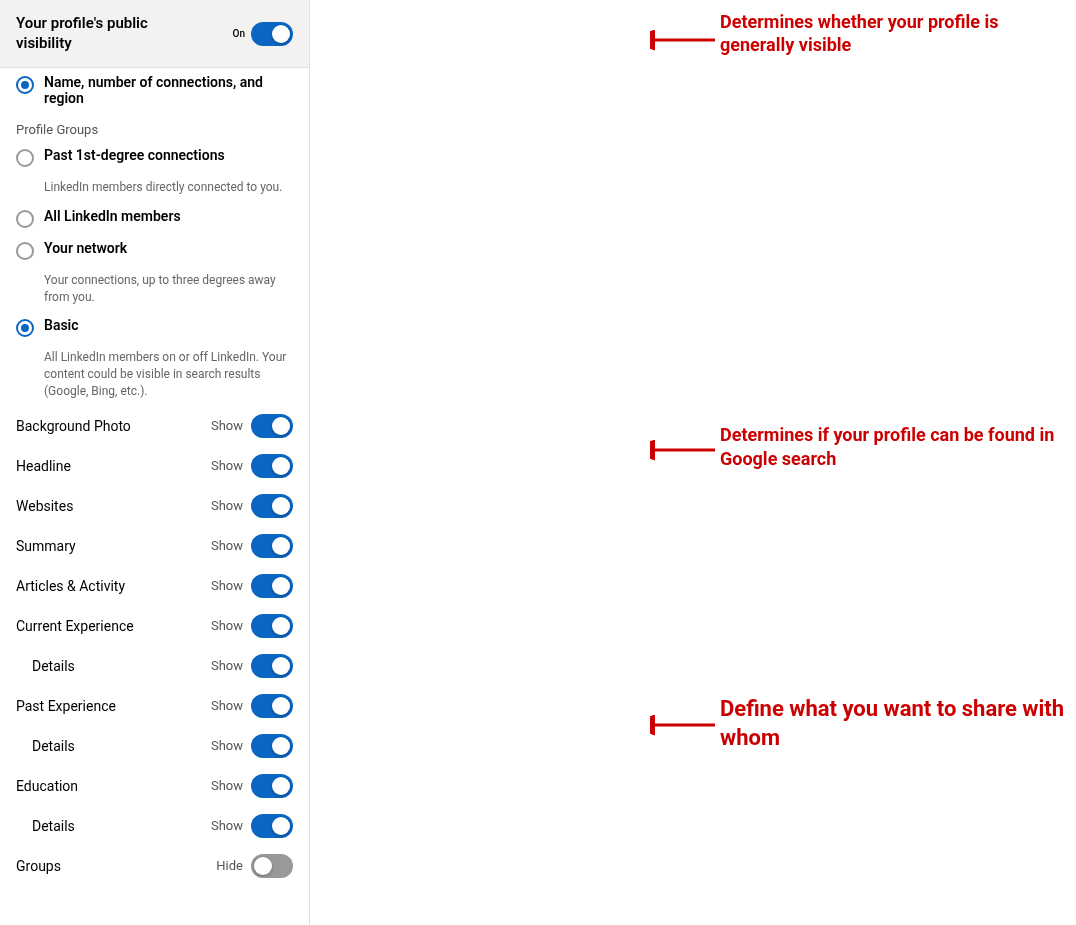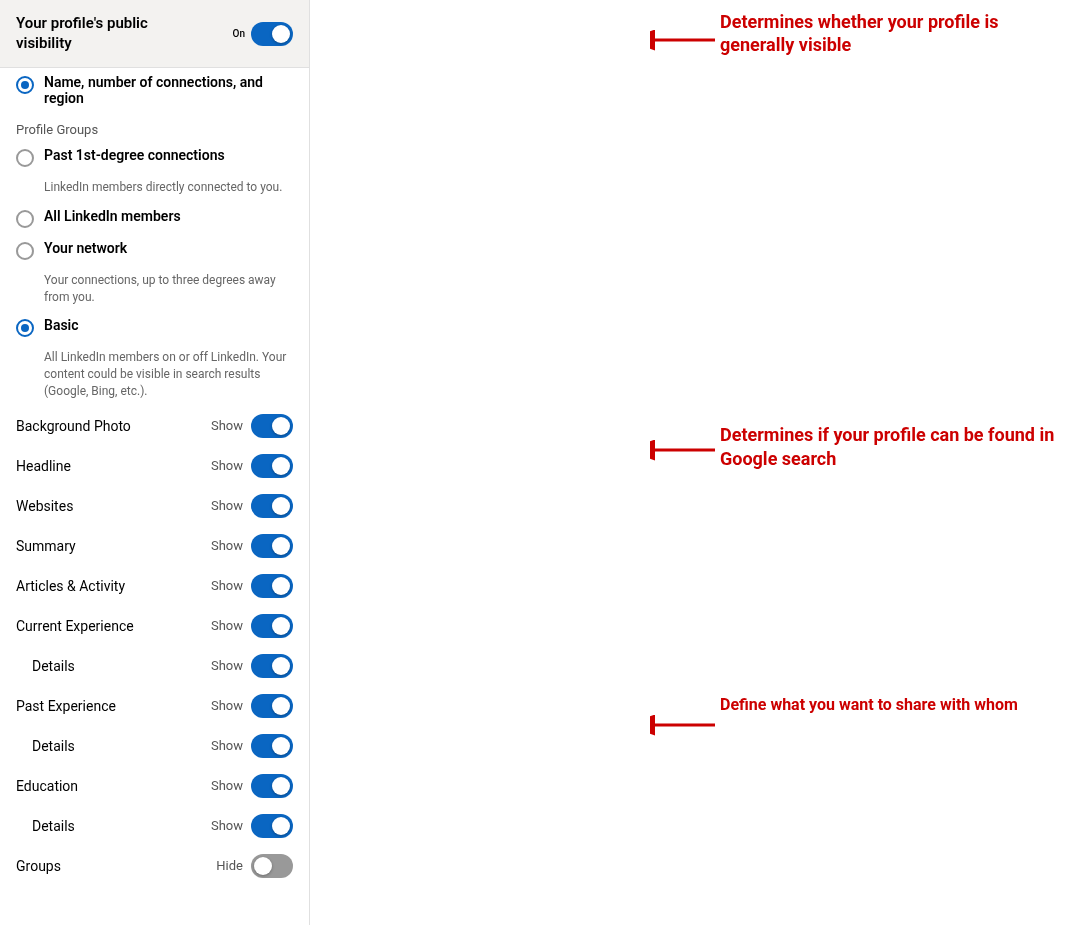--- a/index.html
+++ b/index.html
@@ -397,17 +397,17 @@
 
     <div style="position:absolute; top:695px; left:340px; display:flex; align-items:flex-start; gap:0;">
       <svg width="70" height="40" style="flex-shrink:0; margin-top:10px;">
         <defs>
           <marker id="arrowhead3" markerWidth="10" markerHeight="7" refX="0" refY="3.5" orient="auto">
             <polygon points="0 0, 10 3.5, 0 7" fill="#cc0000"></polygon>
           </marker>
         </defs>
         <line x1="65" y1="20" x2="5" y2="20" stroke="#cc0000" stroke-width="3" marker-end="url(#arrowhead3)"></line>
       </svg>
-      <div class="annotation-text" style="font-size:16px;font-weight:700;color:#cc0000;line-height:1.3;max-width:500px;">Define what you want to share with whom</div>
+      <div class="annotation-text" style="font-size:22px;font-weight:700;color:#cc0000;line-height:1.3;max-width:500px;">Define what you want to share with whom</div>
     </div>
 
   </div>
 </div>
 
 </body></html>

